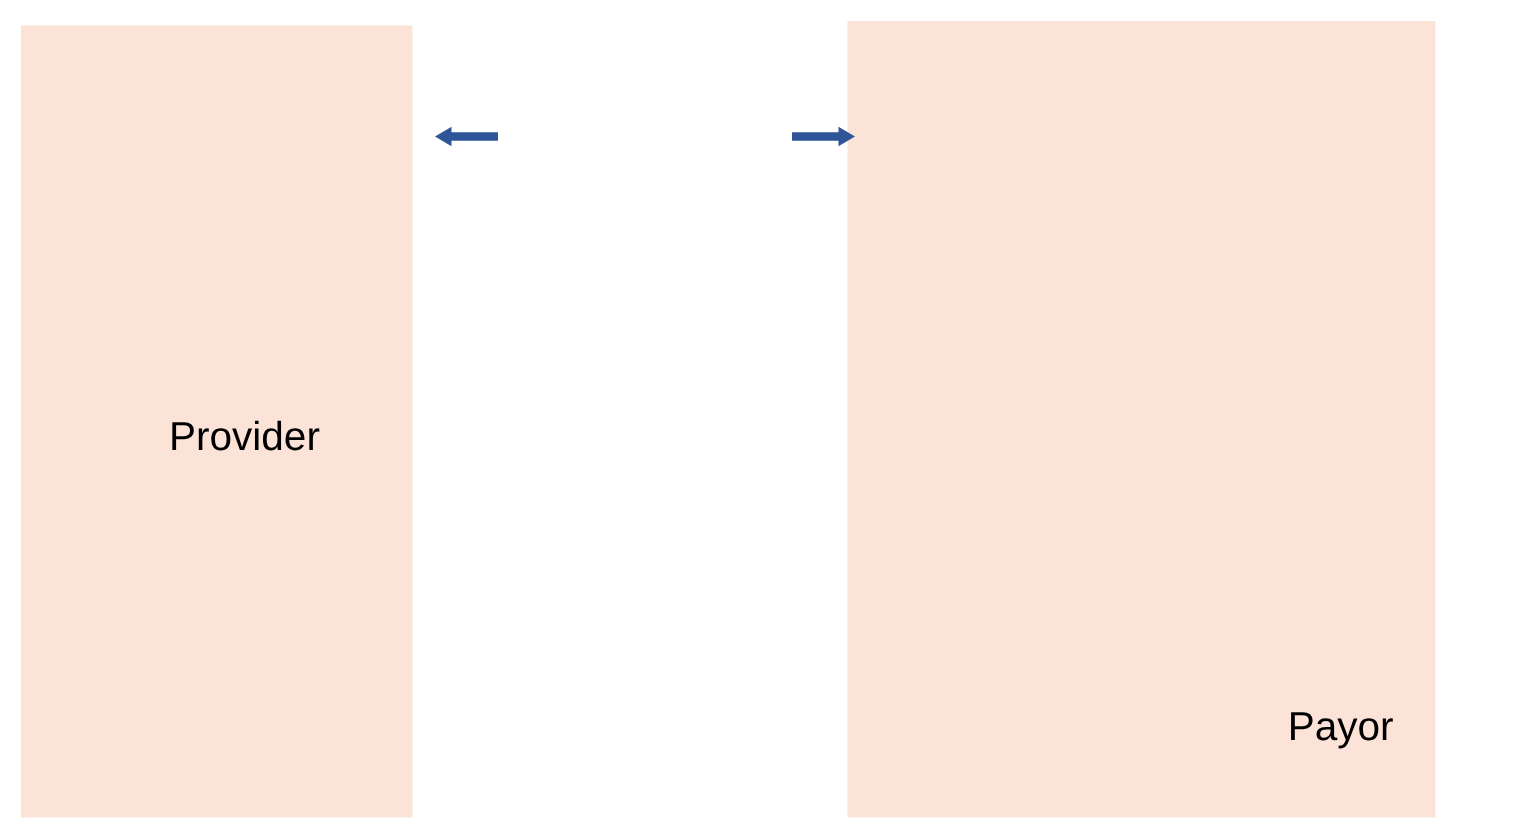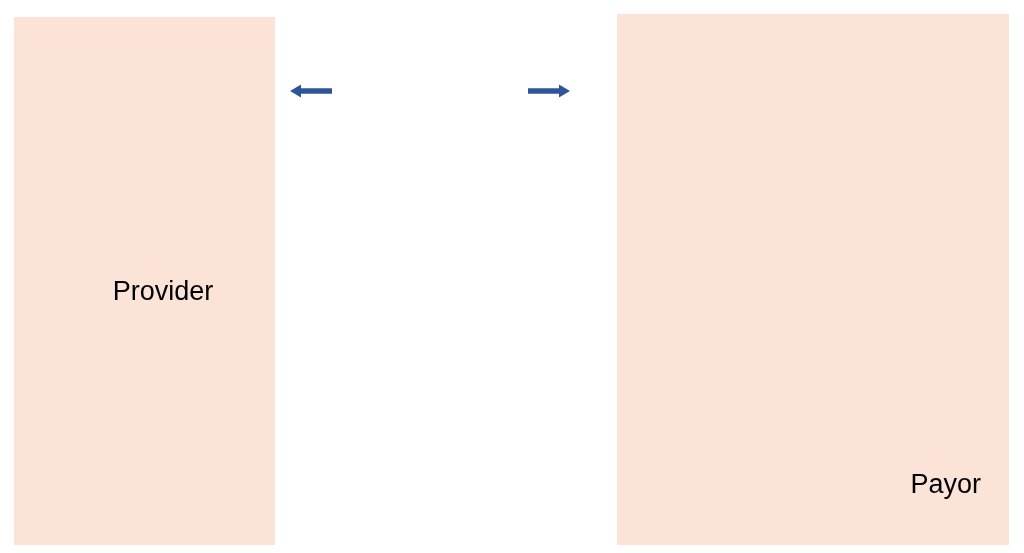--- a/index.html
+++ b/index.html
@@ -24,21 +24,21 @@
     position: absolute;
     background: #fce3d7;
   }
   #provider-panel {
     left: 14px;
     top: 17px;
     width: 261px;
     height: 528px;
   }
   #payor-panel {
-    left: 617px;
+    left: 565px;
     top: 14px;
     width: 392px;
     height: 531px;
   }
 
   .actor-label {
     position: absolute;
     color: #000000;
     font-size: 27px;
     font-weight: 400;

